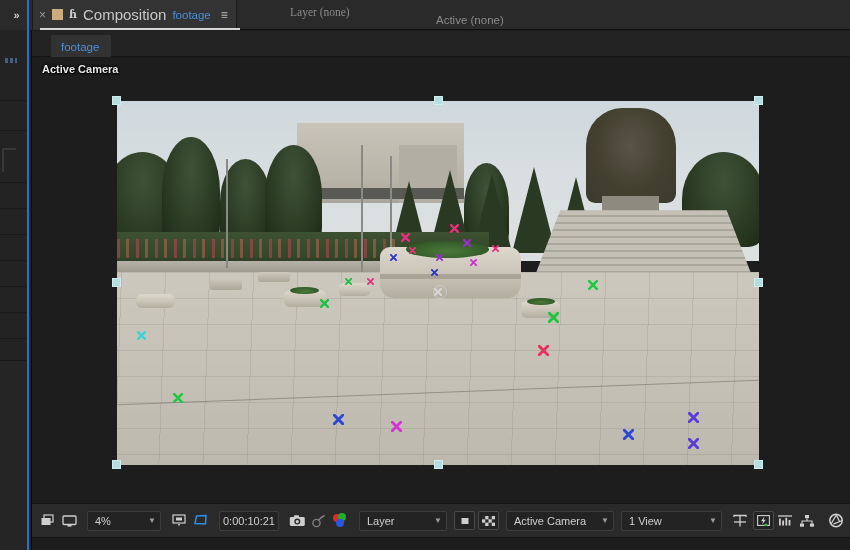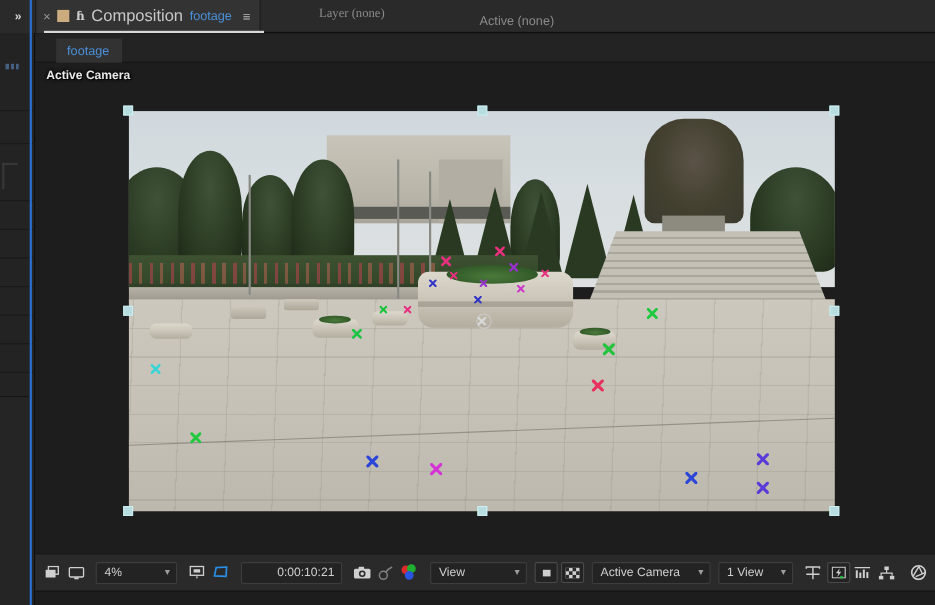--- a/index.html
+++ b/index.html
@@ -490,21 +490,21 @@
     </div>
 
     <div class="tb-icon">
       <svg width="16" height="15" viewBox="0 0 16 15">
         <path d="M3.5 3 L13 2.5 L12.5 11 L2 10.5 Z" fill="none" stroke="#2a8fe8" stroke-width="1.5"></path>
       </svg>
     </div>
 
     <div class="tb-sep"></div>
 
-    <div class="tb-field" style="width:92px;justify-content:flex-end">
+    <div class="tb-field" style="width:60px;justify-content:center">
       <span>0:00:10:21</span>
     </div>
 
     <div class="tb-sep"></div>
 
     <div class="tb-icon">
       <svg width="17" height="14" viewBox="0 0 17 14">
         <rect x="0.8" y="3" width="15" height="9" rx="1.4" fill="#cfcfcf"></rect>
         <rect x="5" y="1.2" width="5" height="2.4" rx=".6" fill="#cfcfcf"></rect>
         <circle cx="8.3" cy="7.6" r="3" fill="#2a2a2b"></circle>
@@ -523,21 +523,21 @@
       <div id="rgb-dots">
         <div class="rgb-dot" style="left:0;top:1px;background:#e02a2a"></div>
         <div class="rgb-dot" style="left:5px;top:0;background:#1fae2f"></div>
         <div class="rgb-dot" style="left:3px;top:6px;background:#2a55e0"></div>
       </div>
     </div>
 
     <div class="tb-sep"></div>
 
     <div class="tb-select" style="width:88px">
-      <span>View</span>
+      <span>Layer</span>
       <span class="caret">▼</span>
     </div>
 
     <div class="tb-sep"></div>
 
     <div class="tb-icon boxed">
       <svg width="12" height="10" viewBox="0 0 12 10">
         <rect x="2.5" y="2" width="7" height="6" fill="#cfcfcf"></rect>
       </svg>
     </div>
@@ -556,21 +556,21 @@
 
     <div class="tb-sep"></div>
 
     <div class="tb-select" style="width:108px">
       <span>Active Camera</span>
       <span class="caret">▼</span>
     </div>
 
     <div class="tb-sep"></div>
 
-    <div class="tb-select" style="width:68px">
+    <div class="tb-select" style="width:101px">
       <span>1 View</span>
       <span class="caret">▼</span>
     </div>
 
     <div class="tb-sep"></div>
 
     <div class="tb-icon">
       <svg width="16" height="14" viewBox="0 0 16 14">
         <path d="M2 3 L2 1.5 L14 1.5 L14 3" fill="none" stroke="#cfcfcf" stroke-width="1.3"></path>
         <path d="M2 8 L14 8" stroke="#cfcfcf" stroke-width="1.3"></path>

